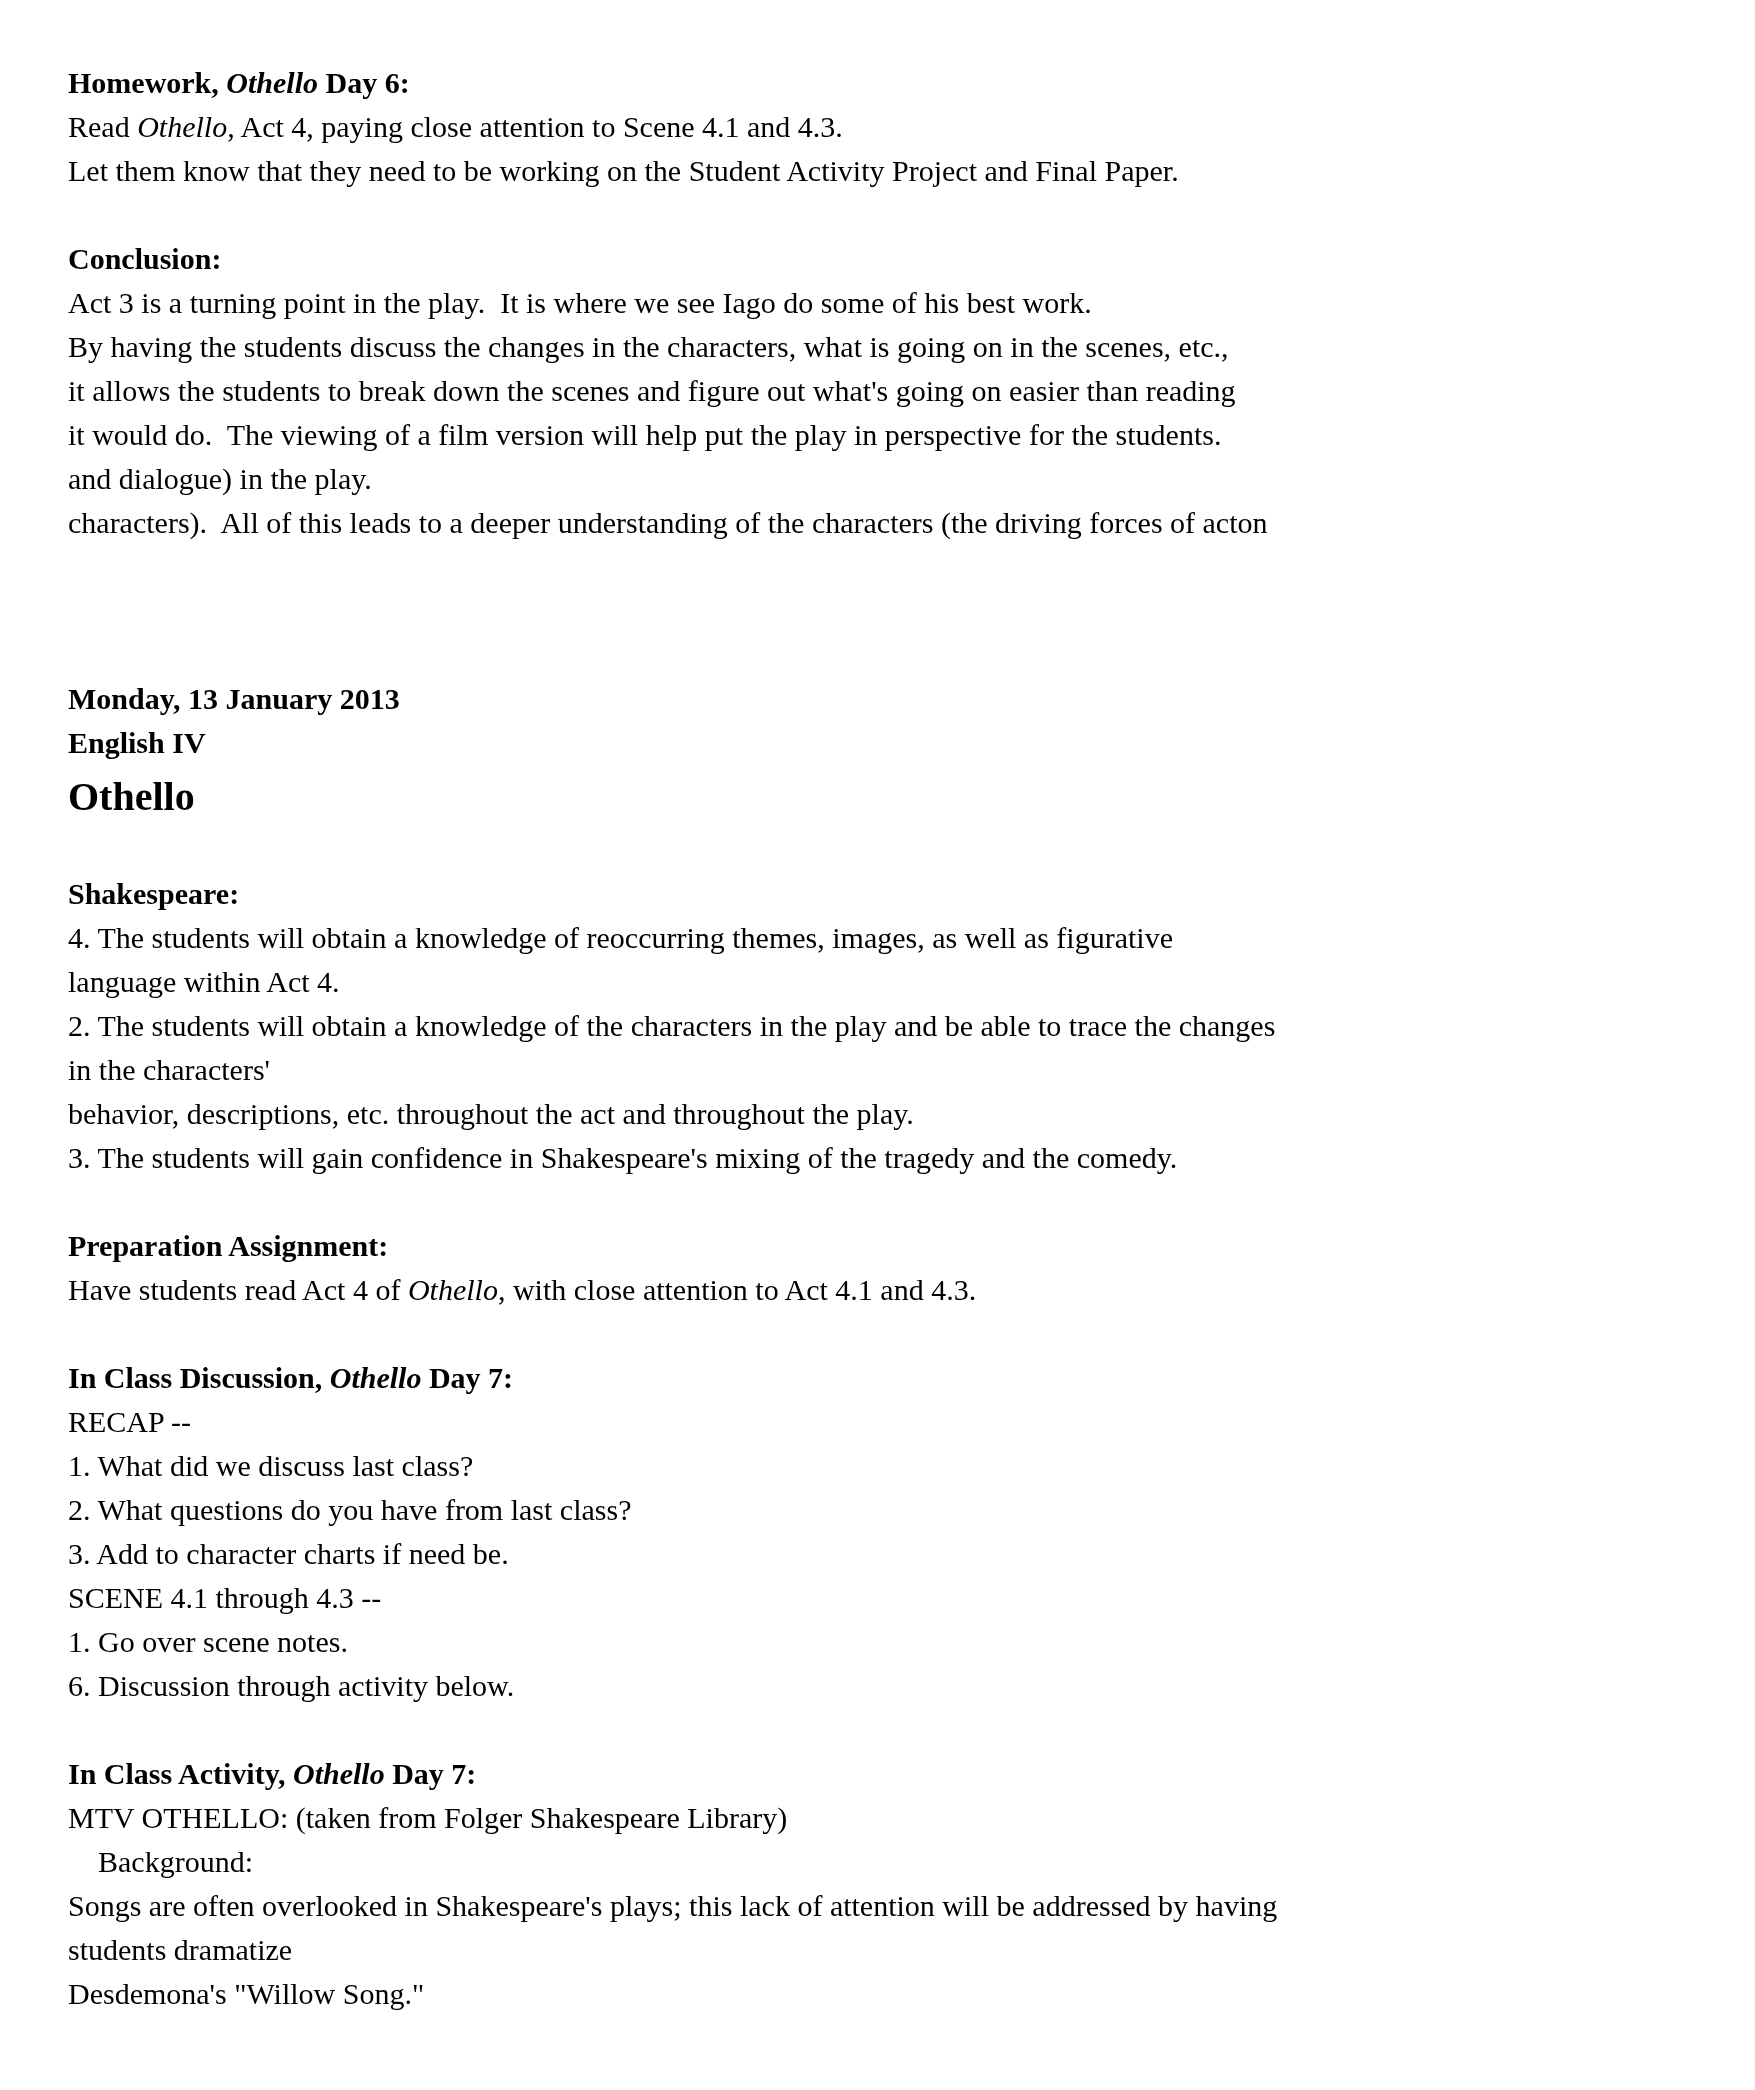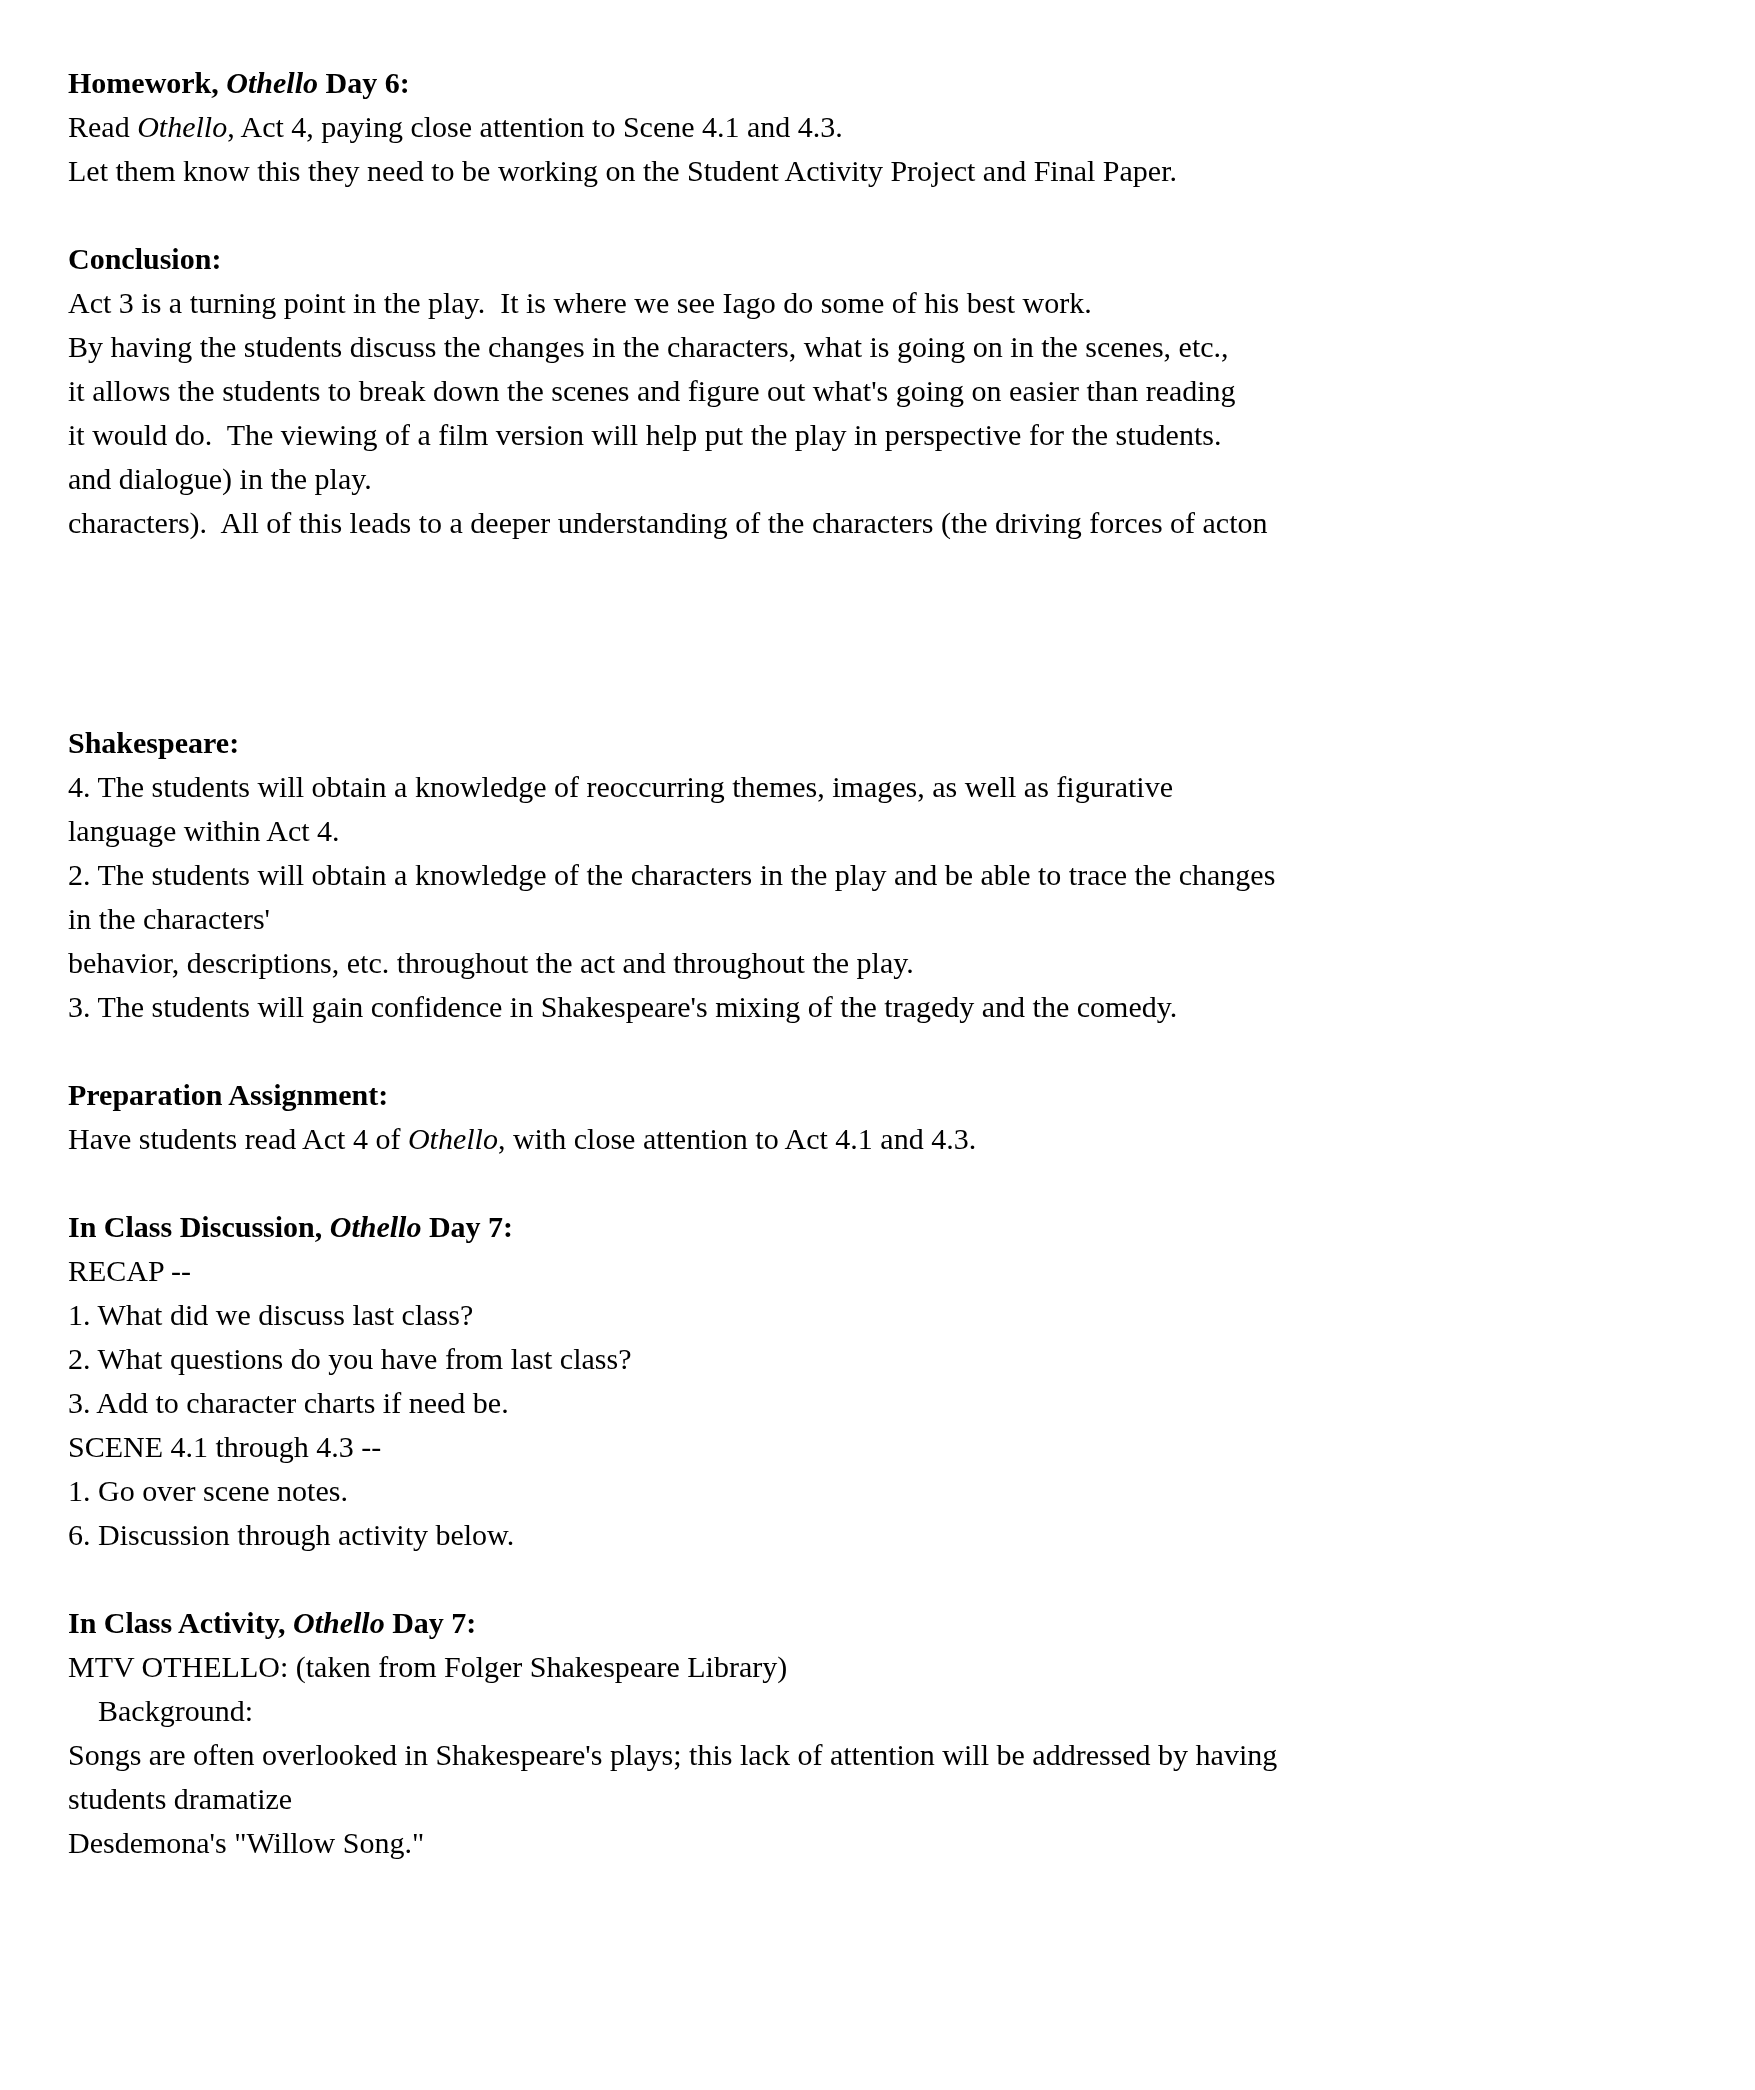--- a/index.html
+++ b/index.html
@@ -24,37 +24,42 @@
   .blank3 { height: 132px; }
 </style>
 </head>
 <body>
 
 <div class="page">
 
   <div>
     <p class="line b"><span>Homework, </span><span class="bi">Othello</span><span> Day 6:</span></p>
     <p class="line"><span>Read </span><span class="i">Othello</span><span>, Act 4, paying close attention to Scene 4.1 and 4.3.</span></p>
-    <p class="line">Let them know this they need to be working on the Student Activity Project and Final Paper.</p>
+    <p class="line">Let them know that they need to be working on the Student Activity Project and Final Paper.</p>
   </div>
 
   <div class="blank1"></div>
 
   <div>
     <p class="line b">Conclusion:</p>
     <p class="line">Act 3 is a turning point in the play.  It is where we see Iago do some of his best work.</p>
     <p class="line">By having the students discuss the changes in the characters, what is going on in the scenes, etc.,</p>
     <p class="line">it allows the students to break down the scenes and figure out what's going on easier than reading</p>
     <p class="line">it would do.  The viewing of a film version will help put the play in perspective for the students.</p>
     <p class="line">and dialogue) in the play.</p>
     <p class="line">characters).  All of this leads to a deeper understanding of the characters (the driving forces of acton</p>
   </div>
 
   <div class="blank3"></div>
 
+  <div>
+    <p class="line b">Monday, 13 January 2013</p>
+    <p class="line b">English IV</p>
+    <p class="doc-title">Othello</p>
+  </div>
 
   <div class="blank1"></div>
 
   <div>
     <p class="line b">Shakespeare:</p>
     <p class="line">4. The students will obtain a knowledge of reoccurring themes, images, as well as figurative</p>
     <p class="line">language within Act 4.</p>
     <p class="line">2. The students will obtain a knowledge of the characters in the play and be able to trace the changes</p>
     <p class="line">in the characters'</p>
     <p class="line">behavior, descriptions, etc. throughout the act and throughout the play.</p>

